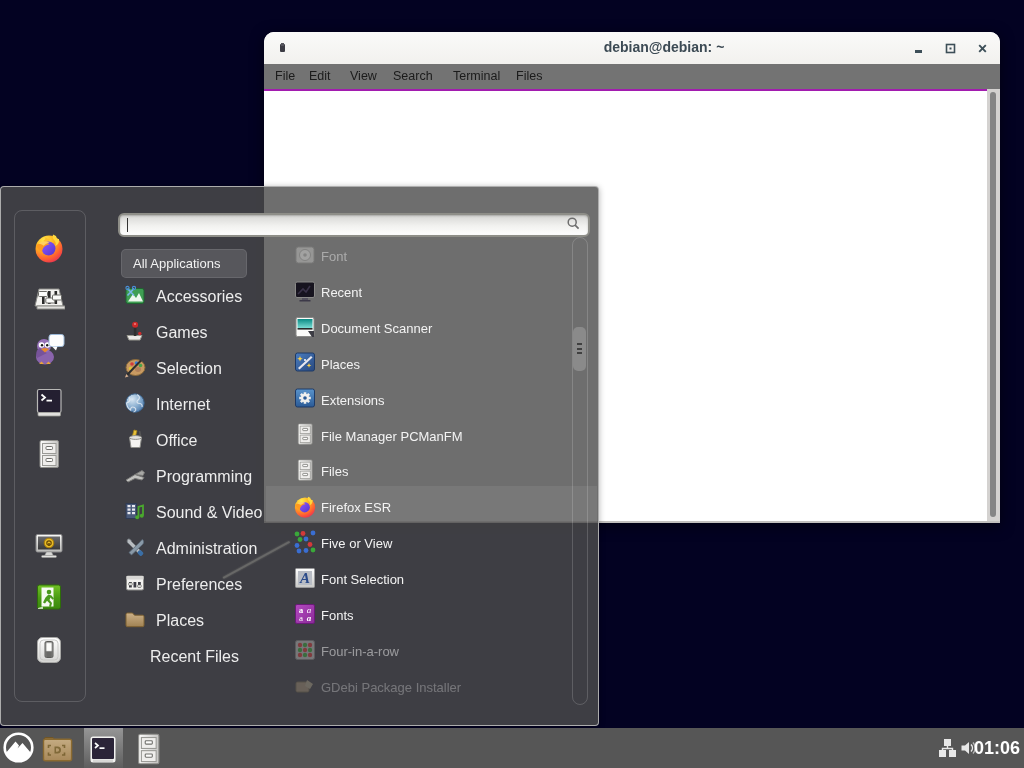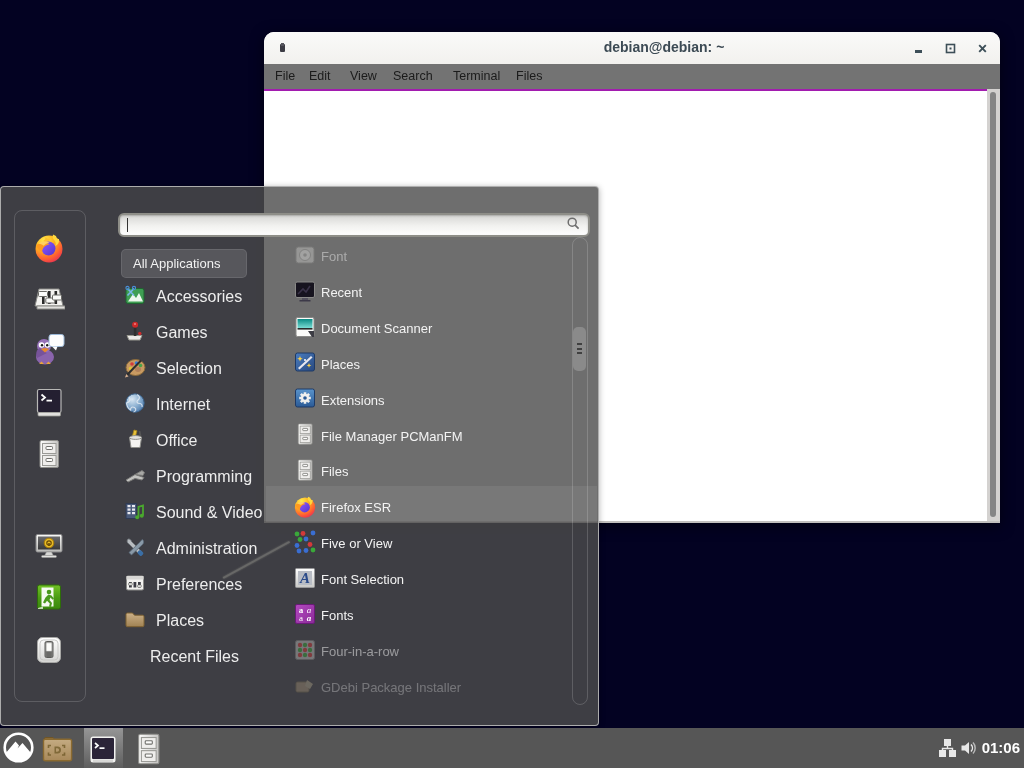--- a/index.html
+++ b/index.html
@@ -50,21 +50,21 @@
   #idot{left:59px;top:4px;width:7px;height:7px;border-radius:4px;background:rgba(150,42,42,0.55);}
   #trail{left:222px;top:390px;width:76px;height:2px;background:rgba(225,225,205,0.26);
         transform-origin:0 50%;transform:rotate(-28.5deg);border-radius:1px;
         box-shadow:0 0 2px rgba(225,225,205,0.25);}
   .icon{position:absolute;}
 
   
   #panel{left:0;top:728px;width:1024px;height:40px;background:#565656;}
   #activebtn{left:84px;top:0;width:39px;height:40px;
         background:linear-gradient(#969696,#5e5e5e);}
-  #clock{right:4px;top:0;height:40px;line-height:40px;font-size:15px;
+  #clock{right:4px;top:0;height:40px;line-height:40px;font-size:18px;
         font-weight:bold;color:#fff;}
 </style>
 </head>
 <body>
 
 <div id="term" class="abs">
   <div id="titlebar" class="abs"></div>
   <div id="title" class="abs">debian@debian: ~</div>
   <svg class="abs" style="left:14px;top:10px" width="10" height="12" viewBox="0 0 10 12">
     <rect x="2" y="2" width="5" height="8" rx="1" fill="#3c3c44"></rect>

